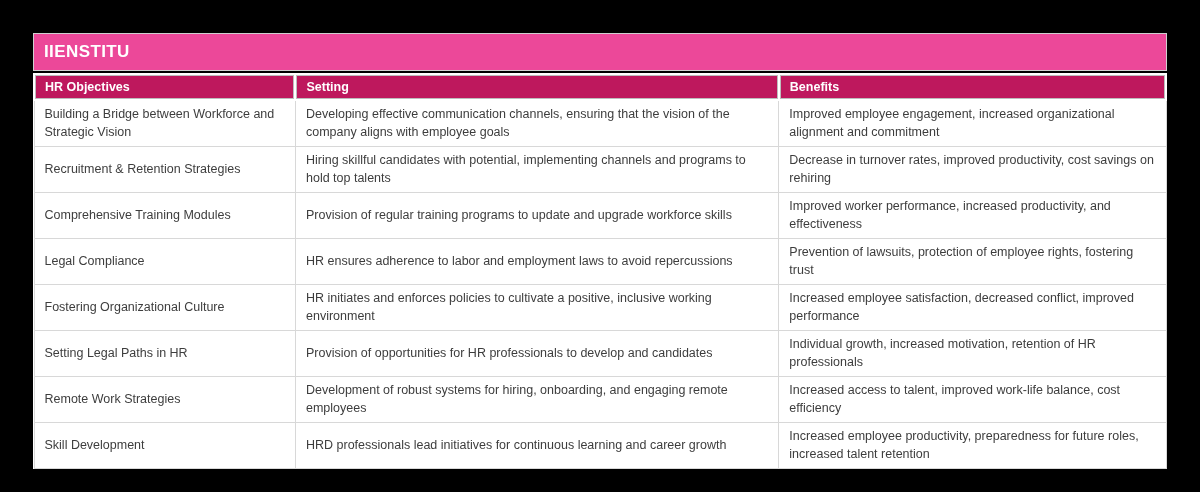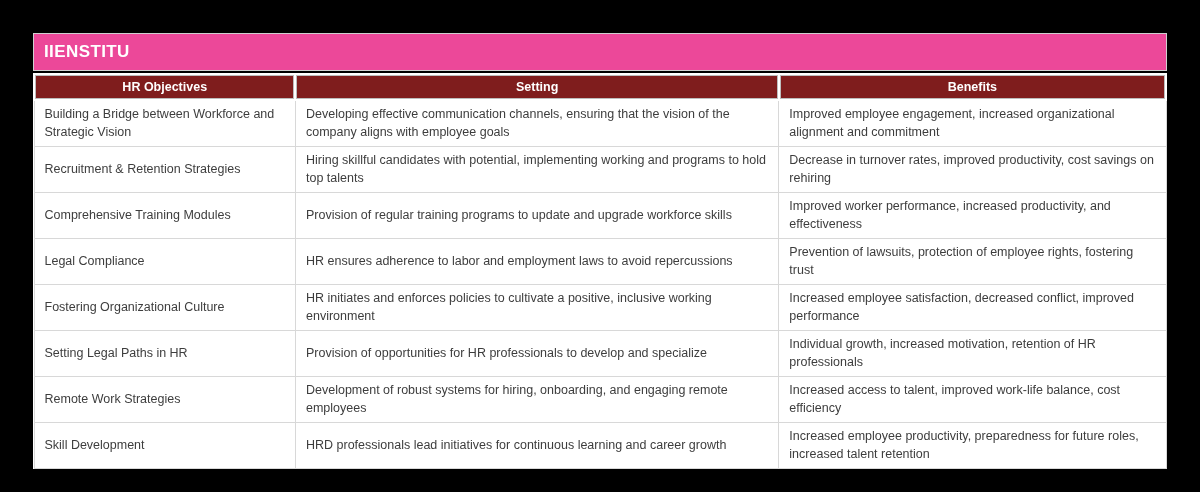--- a/index.html
+++ b/index.html
@@ -27,23 +27,23 @@
     box-sizing: border-box;
   }
   table.data-table {
     width: 100%;
     border-collapse: collapse;
     background: #ffffff;
     border: 1px solid #c9c9c9;
     table-layout: fixed;
   }
   table.data-table th {
-    background: #7f1d1d;
+    background: #be185d;
     color: #ffffff;
-    text-align: center;
+    text-align: left;
     font-size: 12.5px;
     font-weight: bold;
     padding: 5px 10px;
     border: 2px solid #ffffff;
     box-shadow: inset 0 0 0 1px #bdbdbd;
   }
   table.data-table td {
     font-size: 12.5px;
     line-height: 1.4;
     color: #3d3d3d;
@@ -75,41 +75,41 @@
       </tr>
     </thead>
     <tbody>
         <tr>
           <td>Building a Bridge between Workforce and Strategic Vision</td>
           <td>Developing effective communication channels, ensuring that the vision of the company aligns with employee goals</td>
           <td>Improved employee engagement, increased organizational alignment and commitment</td>
         </tr>
         <tr>
           <td>Recruitment &amp; Retention Strategies</td>
-          <td>Hiring skillful candidates with potential, implementing working and programs to hold top talents</td>
+          <td>Hiring skillful candidates with potential, implementing channels and programs to hold top talents</td>
           <td>Decrease in turnover rates, improved productivity, cost savings on rehiring</td>
         </tr>
         <tr>
           <td>Comprehensive Training Modules</td>
           <td>Provision of regular training programs to update and upgrade workforce skills</td>
           <td>Improved worker performance, increased productivity, and effectiveness</td>
         </tr>
         <tr>
           <td>Legal Compliance</td>
           <td>HR ensures adherence to labor and employment laws to avoid repercussions</td>
           <td>Prevention of lawsuits, protection of employee rights, fostering trust</td>
         </tr>
         <tr>
           <td>Fostering Organizational Culture</td>
           <td>HR initiates and enforces policies to cultivate a positive, inclusive working environment</td>
           <td>Increased employee satisfaction, decreased conflict, improved performance</td>
         </tr>
         <tr>
           <td>Setting Legal Paths in HR</td>
-          <td>Provision of opportunities for HR professionals to develop and specialize</td>
+          <td>Provision of opportunities for HR professionals to develop and candidates</td>
           <td>Individual growth, increased motivation, retention of HR professionals</td>
         </tr>
         <tr>
           <td>Remote Work Strategies</td>
           <td>Development of robust systems for hiring, onboarding, and engaging remote employees</td>
           <td>Increased access to talent, improved work-life balance, cost efficiency</td>
         </tr>
         <tr>
           <td>Skill Development</td>
           <td>HRD professionals lead initiatives for continuous learning and career growth</td>

